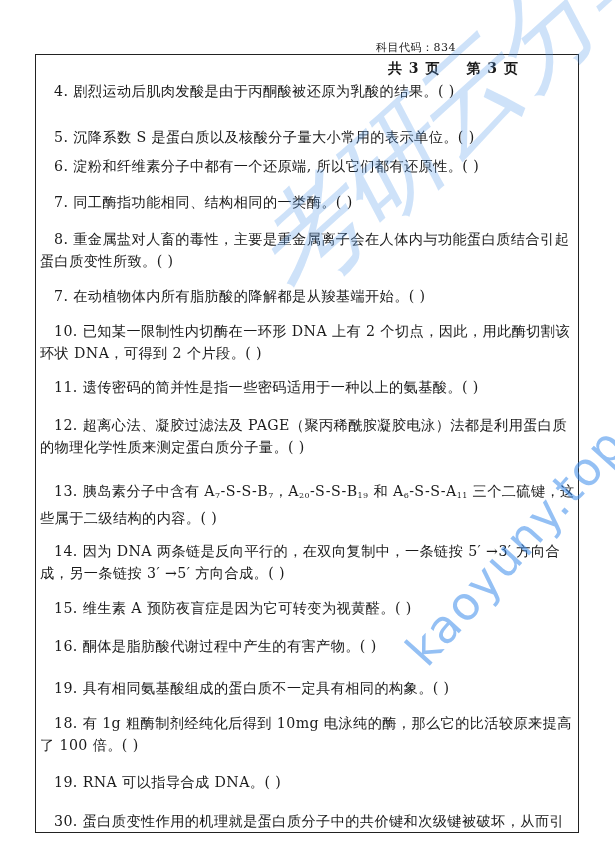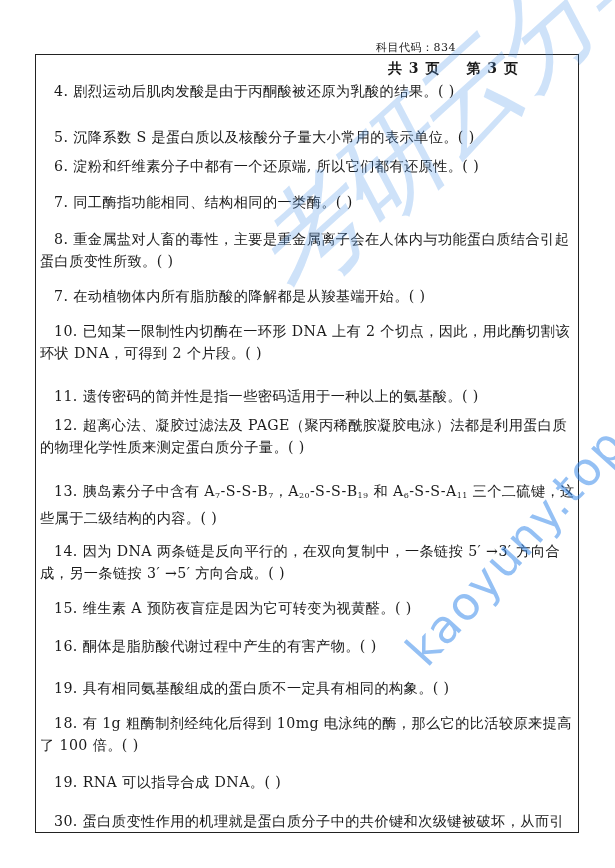--- a/index.html
+++ b/index.html
@@ -47,21 +47,21 @@
   <span>共 3 页</span><span>第 3 页</span>
 </div>
 
 <div class="question single" style="top:80px">4. 剧烈运动后肌肉发酸是由于丙酮酸被还原为乳酸的结果。( )</div>
 <div class="question single" style="top:126px">5. 沉降系数 S 是蛋白质以及核酸分子量大小常用的表示单位。( )</div>
 <div class="question single" style="top:153px; top:155px">6. 淀粉和纤维素分子中都有一个还原端, 所以它们都有还原性。( )</div>
 <div class="question single" style="top:191px">7. 同工酶指功能相同、结构相同的一类酶。( )</div>
 <div class="question" style="top:228px">8. 重金属盐对人畜的毒性，主要是重金属离子会在人体内与功能蛋白质结合引起蛋白质变性所致。( )</div>
 <div class="question single" style="top:285px">7. 在动植物体内所有脂肪酸的降解都是从羧基端开始。( )</div>
 <div class="question" style="top:320px">10. 已知某一限制性内切酶在一环形 DNA 上有 2 个切点，因此，用此酶切割该环状 DNA，可得到 2 个片段。( )</div>
-<div class="question single" style="top:385px">11. 遗传密码的简并性是指一些密码适用于一种以上的氨基酸。( )</div>
+<div class="question single" style="top:376px">11. 遗传密码的简并性是指一些密码适用于一种以上的氨基酸。( )</div>
 <div class="question" style="top:414px">12. 超离心法、凝胶过滤法及 PAGE（聚丙稀酰胺凝胶电泳）法都是利用蛋白质的物理化学性质来测定蛋白质分子量。( )</div>
 
 <div class="question" style="top:480px">
   <span>13. 胰岛素分子中含有 </span><span><span>A</span><sub>7</sub><span>-S-S-</span><span>B</span><sub>7</sub></span><span>，</span><span><span>A</span><sub>20</sub><span>-S-S-</span><span>B</span><sub>19</sub></span><span> 和 </span><span><span>A</span><sub>6</sub><span>-S-S-</span><span>A</span><sub>11</sub></span><span> 三个二硫键，这些属于二级结构的内容。( )</span>
 </div>
 
 <div class="question" style="top:540px">14. 因为 DNA 两条链是反向平行的，在双向复制中，一条链按 5′ →3′ 方向合成，另一条链按 3′ →5′ 方向合成。( )</div>
 <div class="question single" style="top:597px">15. 维生素 A 预防夜盲症是因为它可转变为视黄醛。( )</div>
 <div class="question single" style="top:635px">16. 酮体是脂肪酸代谢过程中产生的有害产物。( )</div>
 <div class="question single" style="top:677px">19. 具有相同氨基酸组成的蛋白质不一定具有相同的构象。( )</div>

